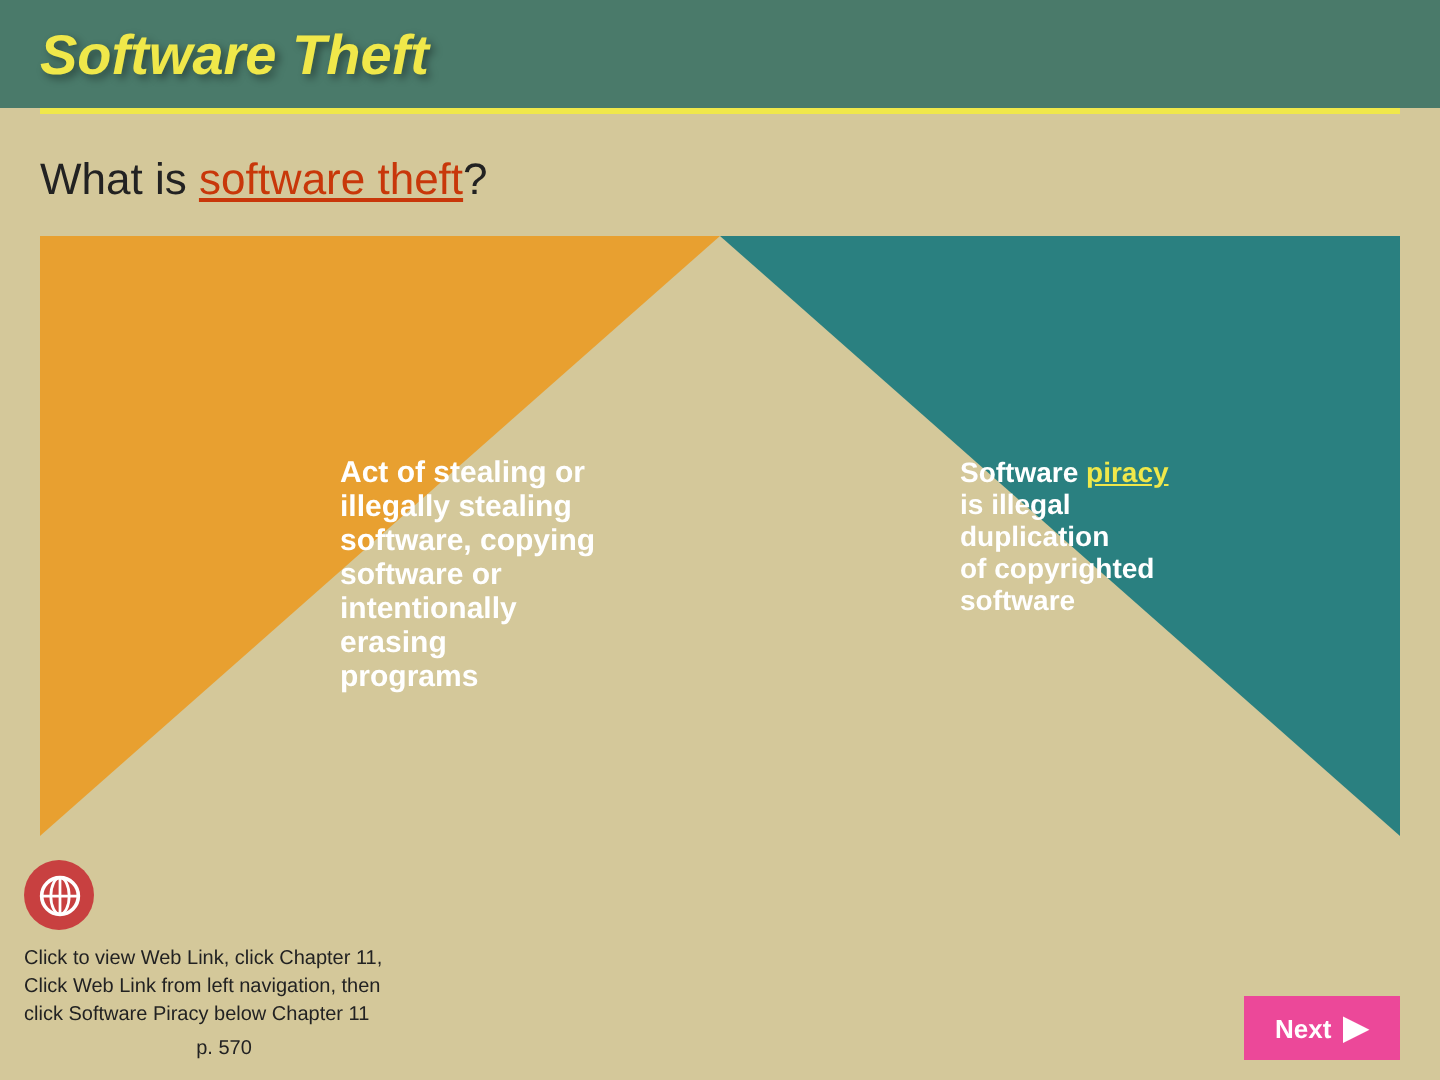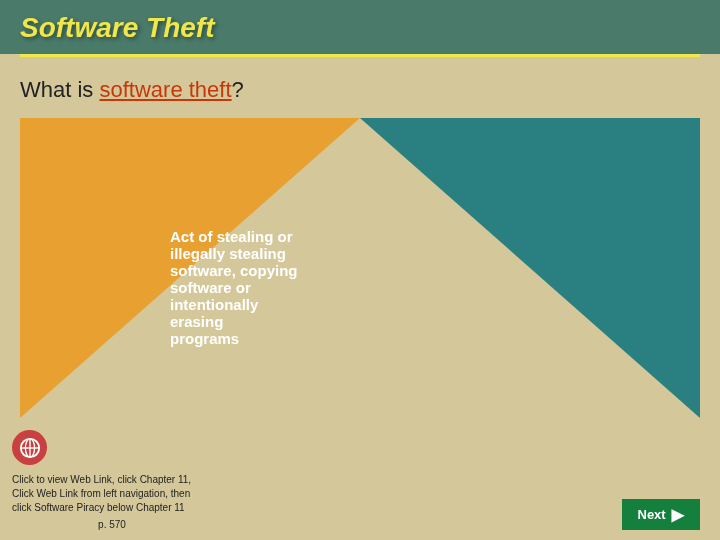--- a/index.html
+++ b/index.html
@@ -134,21 +134,21 @@
     .web-link-text {
       font-size: 10px;
       color: #222;
       line-height: 1.4;
     }
 
     .next-button {
       position: absolute;
       bottom: 10px;
       right: 20px;
-      background-color: #15803d;
+      background-color: #ec4899;
       color: white;
       border: none;
       padding: 6px 16px;
       font-size: 13px;
       cursor: pointer;
       display: flex;
       align-items: center;
       gap: 6px;
       font-weight: bold;
     }
@@ -180,20 +180,27 @@
   <div class="triangle-container">
 
     <div class="left-box"></div>
 
     <div class="right-box"></div>
 
     <div class="left-text">
       Act of stealing or<br>illegally stealing<br>software, copying<br>software or<br>intentionally<br>erasing<br>programs
     </div>
 
+    <div class="right-text">
+      <span>Software </span><span class="piracy-word">piracy</span><br>
+      <span>is illegal</span><br>
+      <span>duplication</span><br>
+      <span>of copyrighted</span><br>
+      <span>software</span>
+    </div>
   </div>
 </div>
 
 <div class="bottom-section">
   <div class="web-link-icon">
     <svg viewBox="0 0 24 24" fill="none" xmlns="http://www.w3.org/2000/svg">
       <circle cx="12" cy="12" r="10" stroke="white" stroke-width="2"></circle>
       <ellipse cx="12" cy="12" rx="5" ry="10" stroke="white" stroke-width="1.5"></ellipse>
       <line x1="2" y1="12" x2="22" y2="12" stroke="white" stroke-width="1.5"></line>
       <line x1="12" y1="2" x2="12" y2="22" stroke="white" stroke-width="1.5"></line>

